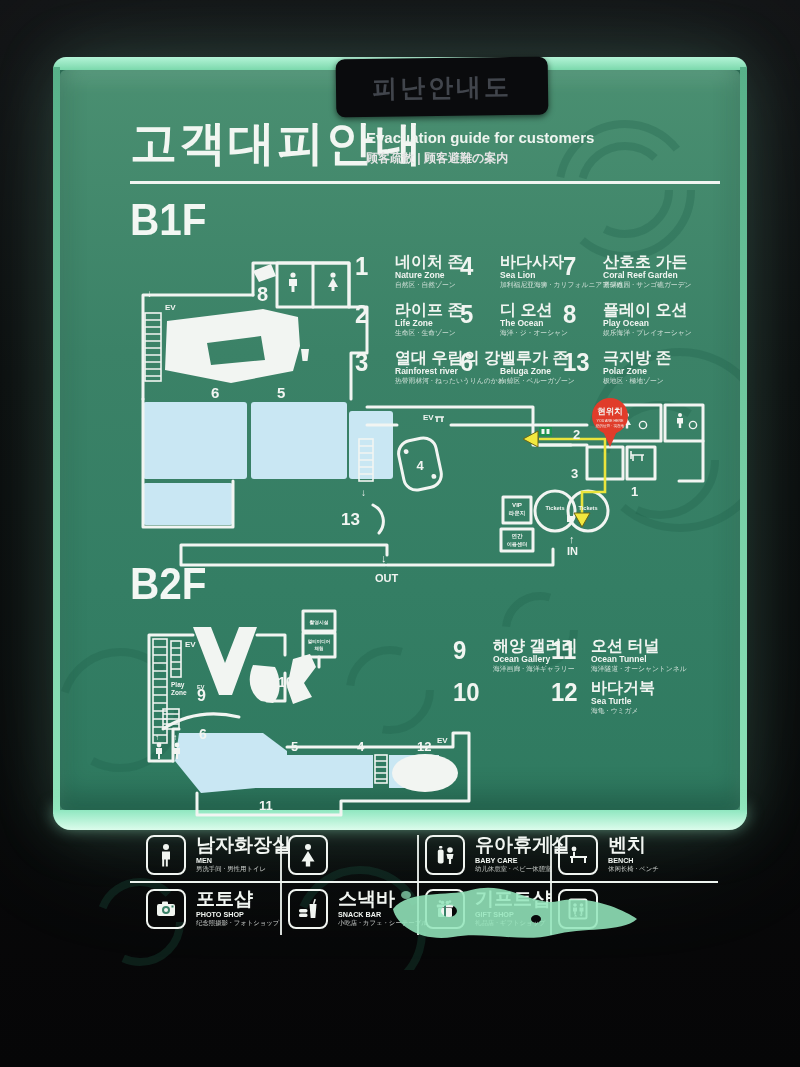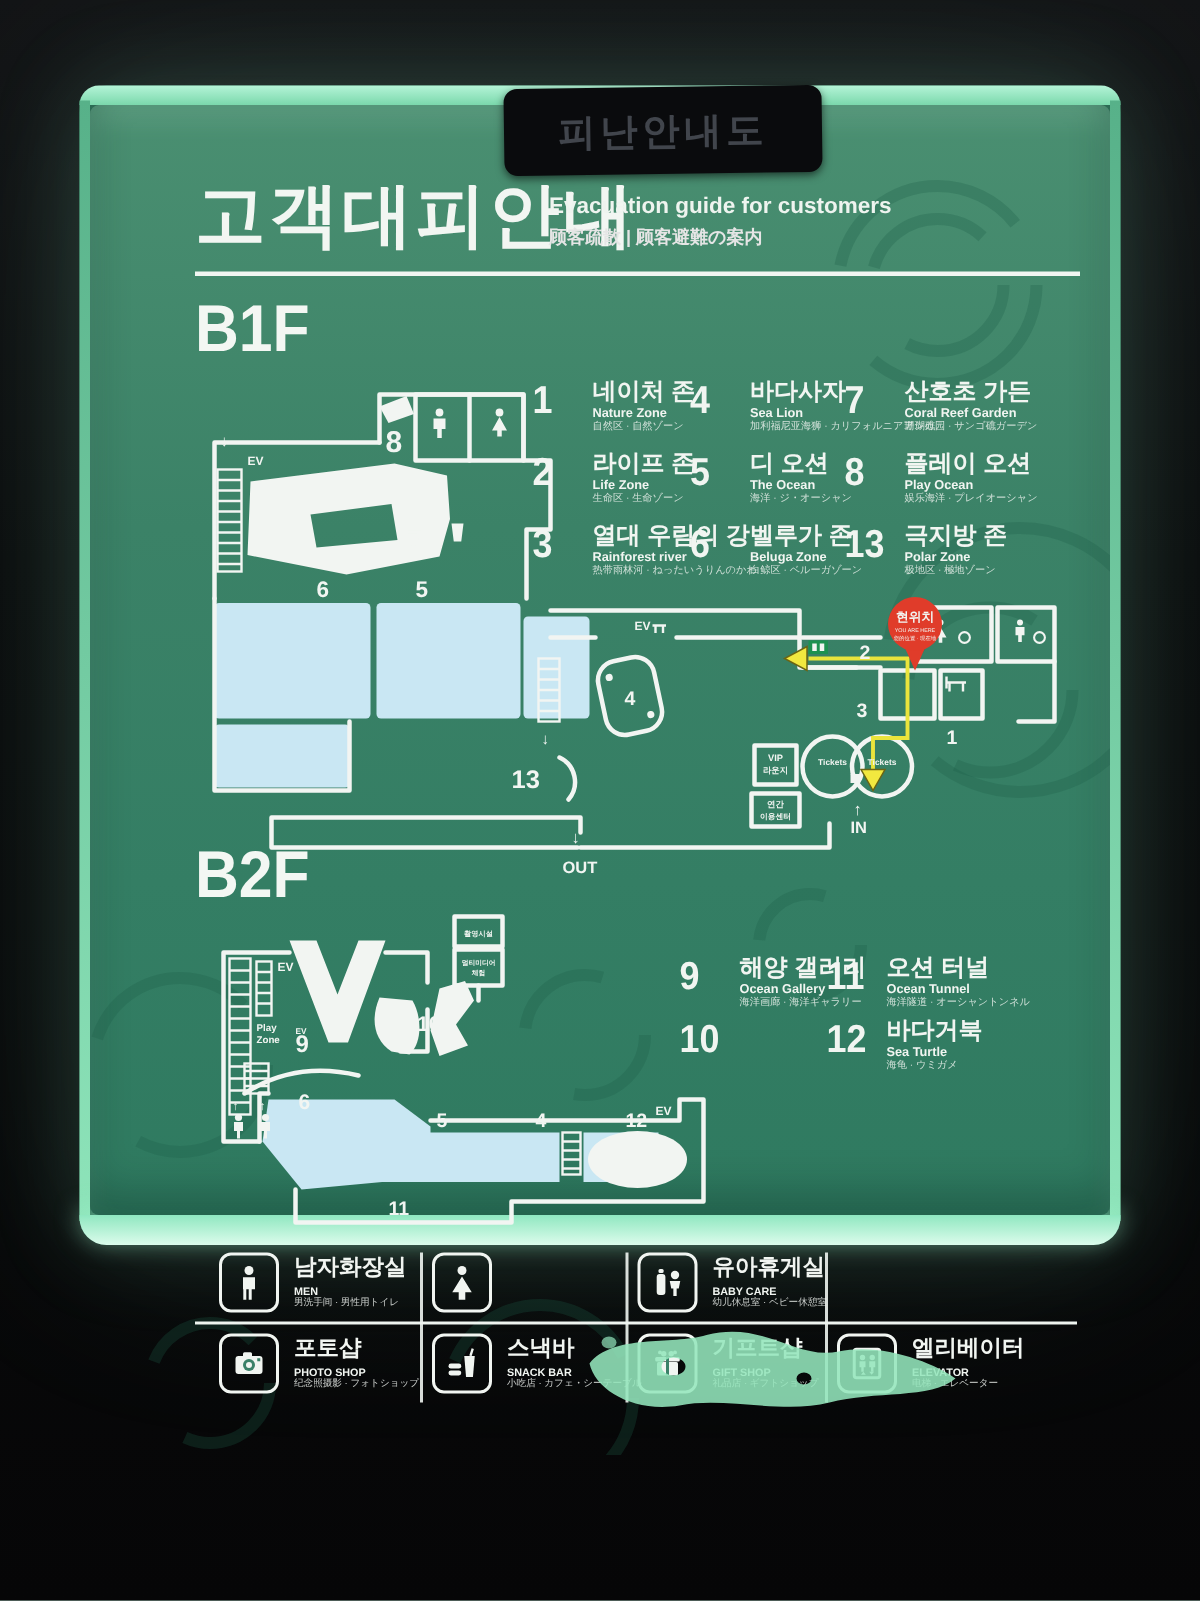--- a/index.html
+++ b/index.html
@@ -48,21 +48,21 @@
   .lg{position:absolute;display:flex;gap:8px;color:#f1f5f1;}
   .lg-num{min-width:32px;font-size:26px;font-weight:800;line-height:1;transform:scaleX(.92);transform-origin:left;}
   .lg-ko{display:block;font-size:16px;font-weight:bold;line-height:17px;}
   .lg-en{display:block;font-size:8.5px;font-weight:bold;line-height:10px;}
   .lg-sub{display:block;font-size:6.8px;line-height:9px;opacity:.82;}
   
   .fac{left:77px;top:776px;width:588px;height:108px;}
   .fc{position:absolute;display:flex;gap:10px;color:#f1f5f1;}
   .fc-icon{width:36px;height:36px;border:2.5px solid #f1f5f1;border-radius:8px;
     display:flex;align-items:center;justify-content:center;flex:none;}
-  .fc-ko{display:block;font-size:15px;font-weight:bold;line-height:20px;}
+  .fc-ko{display:block;font-size:19px;font-weight:bold;line-height:20px;}
   .fc-en{display:block;font-size:7.2px;font-weight:bold;line-height:9px;margin-top:1px;}
   .fc-sub{display:block;font-size:6.4px;line-height:8px;opacity:.82;}
   .h-div{left:0;top:48px;width:588px;height:2px;background:#eef4ef;position:absolute;}
   .v-div{width:2px;top:2px;height:100px;background:#eef4ef;position:absolute;opacity:.9;}
   svg text{font-family:"Liberation Sans",sans-serif;fill:#f2f5f2;}
   svg .bold{font-weight:bold;}
 </style>
 </head>
 <body>
 
@@ -401,20 +401,35 @@
             <circle cx="18" cy="8" r="2.8"></circle>
             <path d="M14.5,12 h7 l-1,5 h-1.4 v5 h-2.2 v-5 h-1.4 Z"></path>
           </svg>
       </span>
       <span class="fc-texts">
           <b class="fc-ko">유아휴게실</b>
           <span class="fc-en">BABY CARE</span>
           <span class="fc-sub">幼儿休息室 · ベビー休憩室</span>
         </span>
     </div>
+    <div class="fc" style="left:428px;top:2px">
+      <span class="fc-icon">
+        <svg width="26" height="26" viewBox="0 0 26 26" fill="none" stroke="#f1f5f1" stroke-width="2">
+            <circle cx="9" cy="7" r="2.4" fill="#f1f5f1" stroke="none"></circle>
+            <path d="M9,10 v5 h7"></path>
+            <path d="M5,15 h17"></path>
+            <path d="M7,15 v6 M20,15 v6"></path>
+          </svg>
+      </span>
+      <span class="fc-texts">
+          <b class="fc-ko">벤치</b>
+          <span class="fc-en">BENCH</span>
+          <span class="fc-sub">休闲长椅 · ベンチ</span>
+        </span>
+    </div>
 
     <div class="fc" style="left:16px;top:56px">
       <span class="fc-icon">
         <svg width="26" height="26" viewBox="0 0 26 26">
             <rect x="4" y="8" width="18" height="12" rx="2" fill="#f1f5f1"></rect>
             <rect x="9" y="5.5" width="6" height="3.5" rx="1" fill="#f1f5f1"></rect>
             <circle cx="13" cy="14" r="4" fill="#3a8168"></circle>
             <circle cx="13" cy="14" r="2" fill="#f1f5f1"></circle>
             <rect x="18.5" y="9.5" width="2" height="2" fill="#3a8168"></rect>
           </svg>
@@ -463,25 +478,20 @@
         <svg width="26" height="26" viewBox="0 0 26 26">
             <rect x="4.5" y="3.5" width="17" height="19" rx="1.5" fill="none" stroke="#f1f5f1" stroke-width="2"></rect>
             <circle cx="10" cy="9" r="1.8" fill="#f1f5f1"></circle>
             <path d="M8,11.5 h4 v4 h-1.2 v3 h-1.6 v-3 H8 Z" fill="#f1f5f1"></path>
             <circle cx="16.5" cy="9" r="1.8" fill="#f1f5f1"></circle>
             <path d="M14.5,11.5 h4 v4 h-1.2 v3 h-1.6 v-3 h-1.2 Z" fill="#f1f5f1"></path>
             <path d="M9,20.5 l1.6,-2 1.6,2 Z" fill="#f1f5f1"></path>
             <path d="M14.5,18.5 l1.6,2 1.6,-2 Z" fill="#f1f5f1"></path>
           </svg>
       </span>
-      <span class="fc-texts">
-          <b class="fc-ko">엘리베이터</b>
-          <span class="fc-en">ELEVATOR</span>
-          <span class="fc-sub">电梯 · エレベーター</span>
-        </span>
     </div>
   </div>
 
   <svg class="abs" style="left:328px;top:820px" width="280" height="72" viewBox="0 0 280 72">
     <path d="M12,32 C28,12 66,20 90,13 C128,3 150,30 178,24 C208,18 242,32 256,42 C240,56 202,50 172,58 C142,66 102,54 72,60 C42,65 16,50 12,32 Z M60,34 a8,6 0 1 0 16,0 a8,6 0 1 0 -16,0 M150,42 a5,4 0 1 0 10,0 a5,4 0 1 0 -10,0" fill="#94e6bc" fill-rule="evenodd" opacity=".88"></path>
     <path d="M20,18 a5,4 0 1 0 10,0 a5,4 0 1 0 -10,0" fill="#94e6bc" opacity=".7"></path>
   </svg>
 </div>
 
 </body></html>

